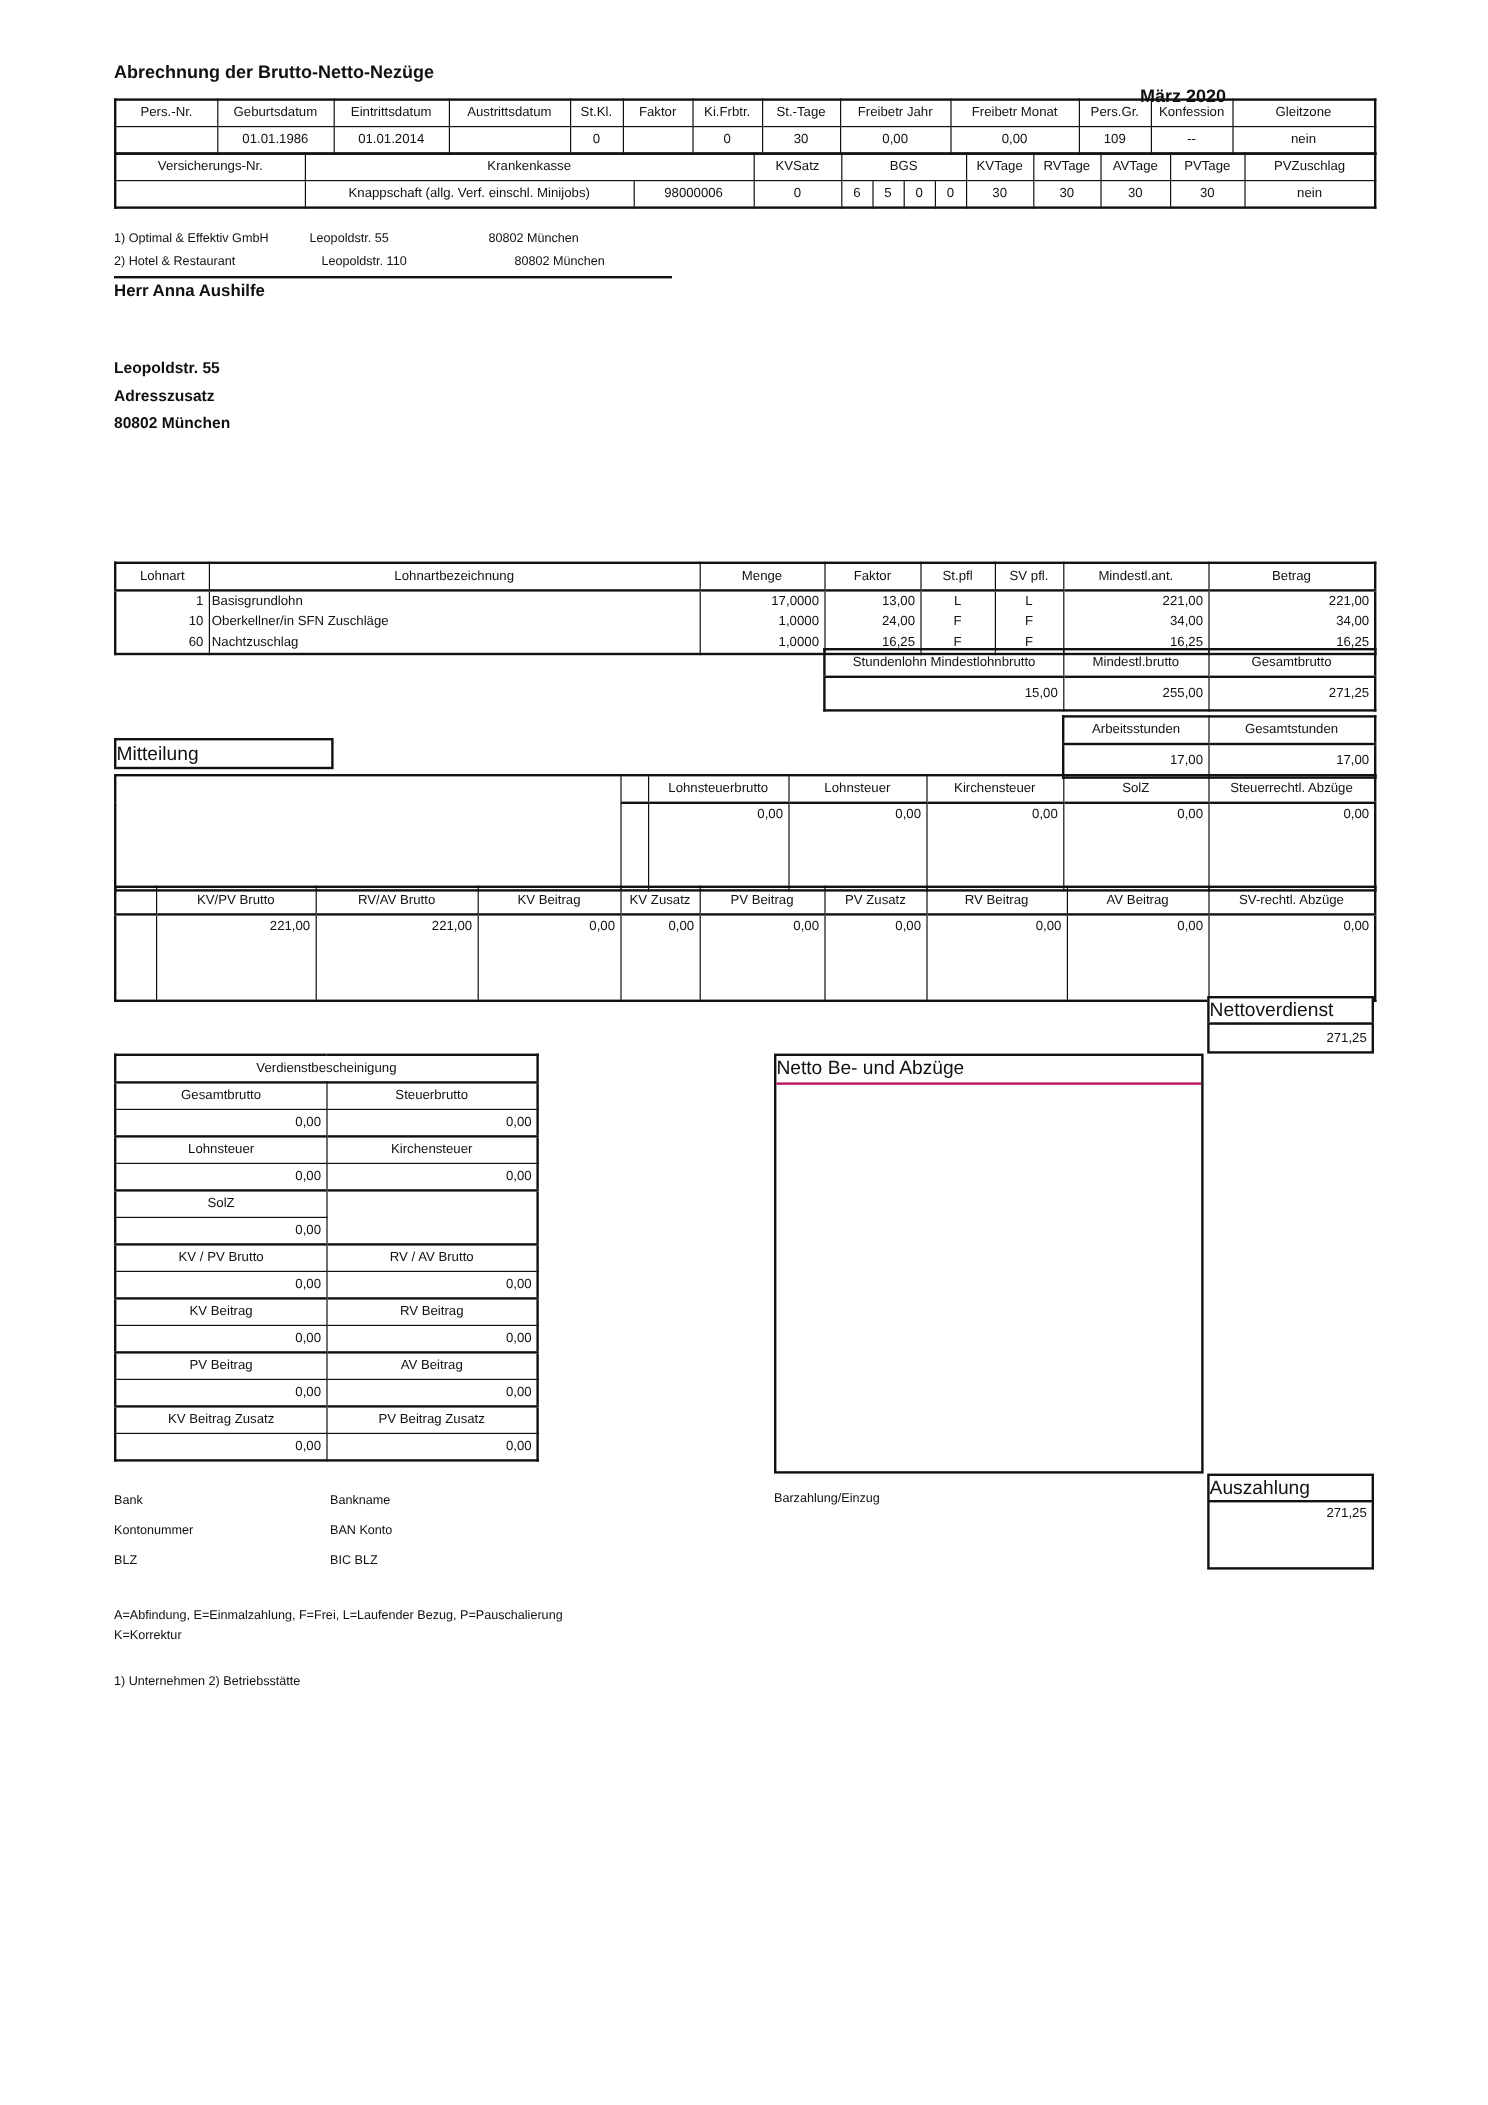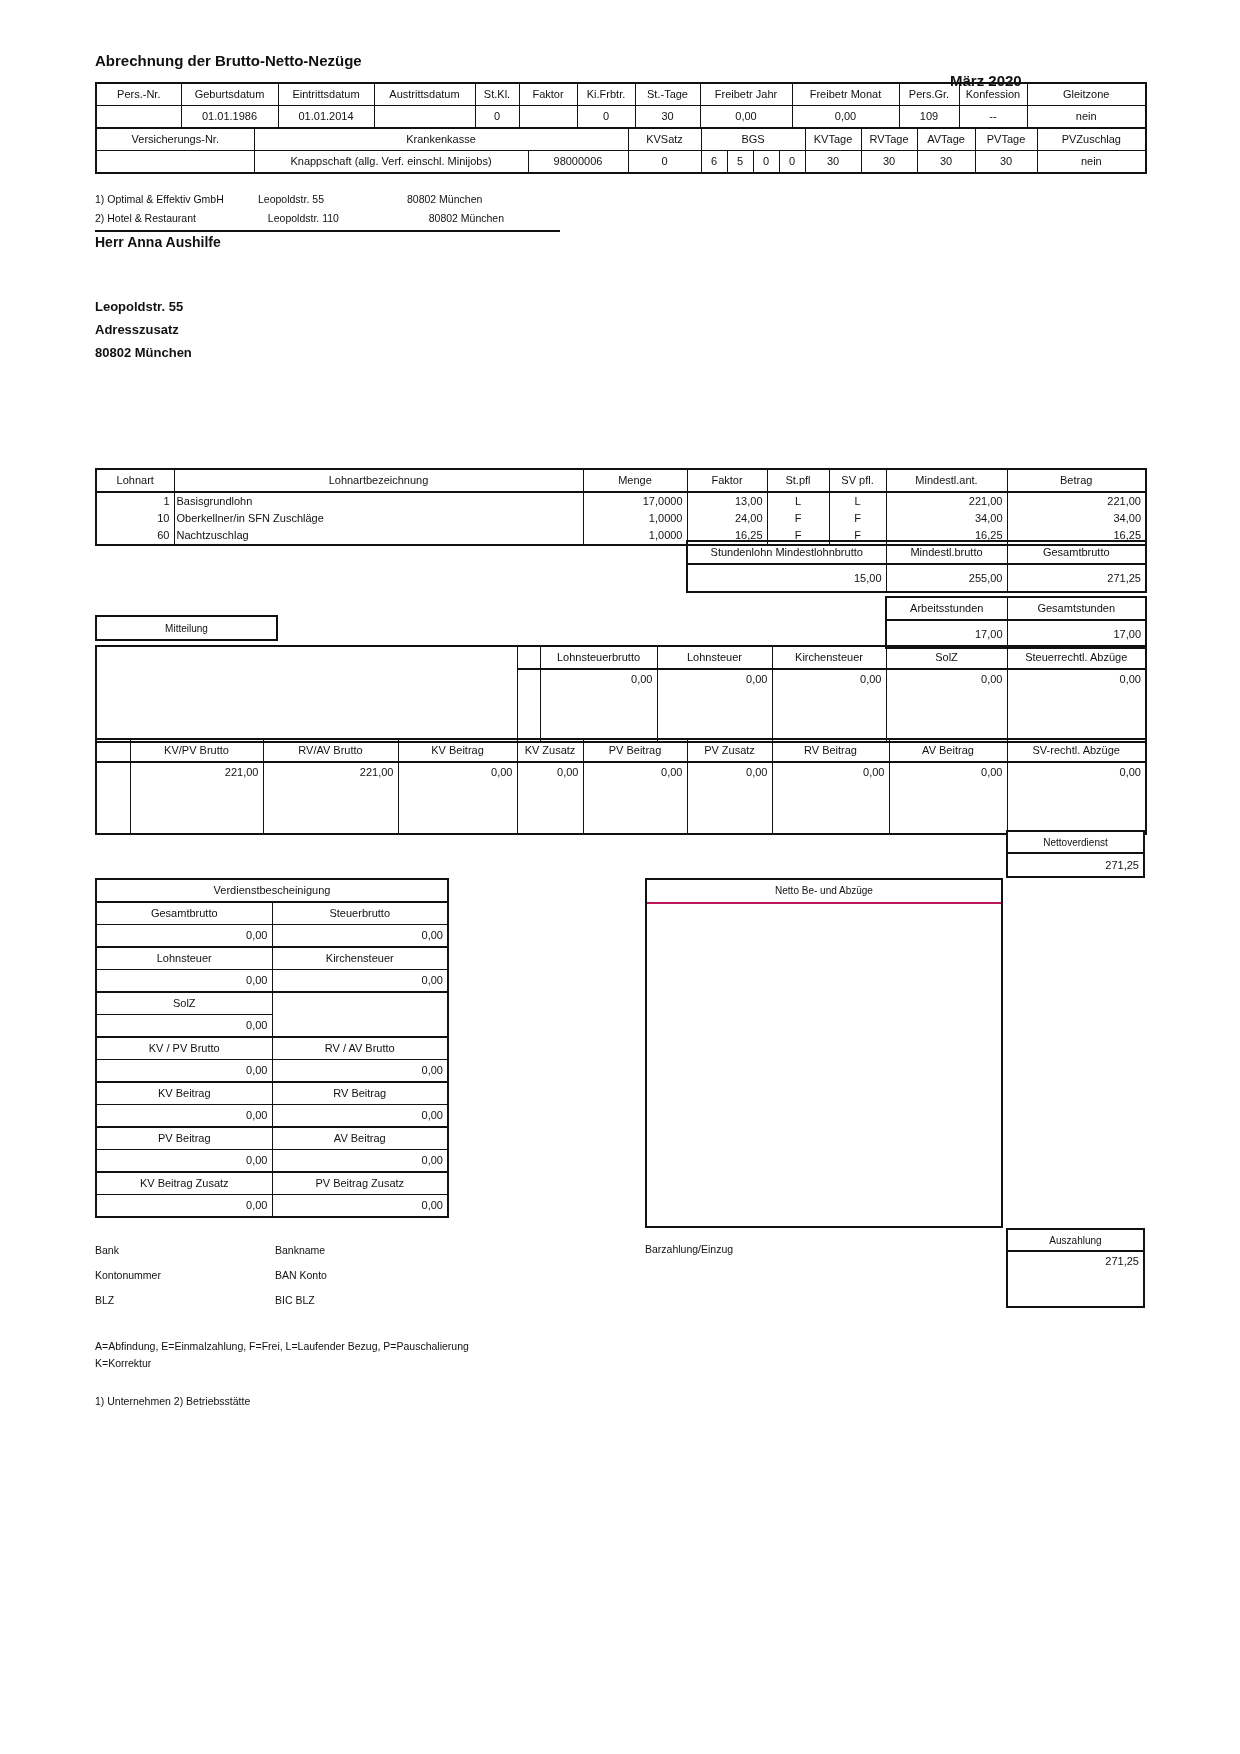--- a/index.html
+++ b/index.html
@@ -9,21 +9,21 @@
   .bold{font-weight:bold;}
   table{border-collapse:collapse;table-layout:fixed;font-size:11px;color:#111;}
   table.frame{border:2px solid #111;}
   td{border:1px solid #111;height:21px;line-height:21px;padding:0 4px;
      overflow:hidden;white-space:nowrap;font-size:11px;vertical-align:middle;}
   .c{text-align:center;} .r{text-align:right;} .l{text-align:left;}
   .hb td{border-bottom:2px solid #111;}
   .tall{vertical-align:top;}
   .ln{height:17px;line-height:17px;}
   .box{position:absolute;border:2px solid #111;box-sizing:border-box;background:#fff;}
-  .boxlabel{height:22px;line-height:22px;text-align:center;font-size:10px;}
+  .boxlabel{height:22px;line-height:22px;font-size:16px;}
   .valtop{text-align:right;padding:2px 4px 0 0;font-size:11px;line-height:15px;}
   .smalltxt{font-size:10.5px;line-height:19px;}
   .title{font-size:15px;}
   .grp td{border-top:2px solid #111;}
 </style>
 </head>
 <body>
 
 <div class="page">
 

